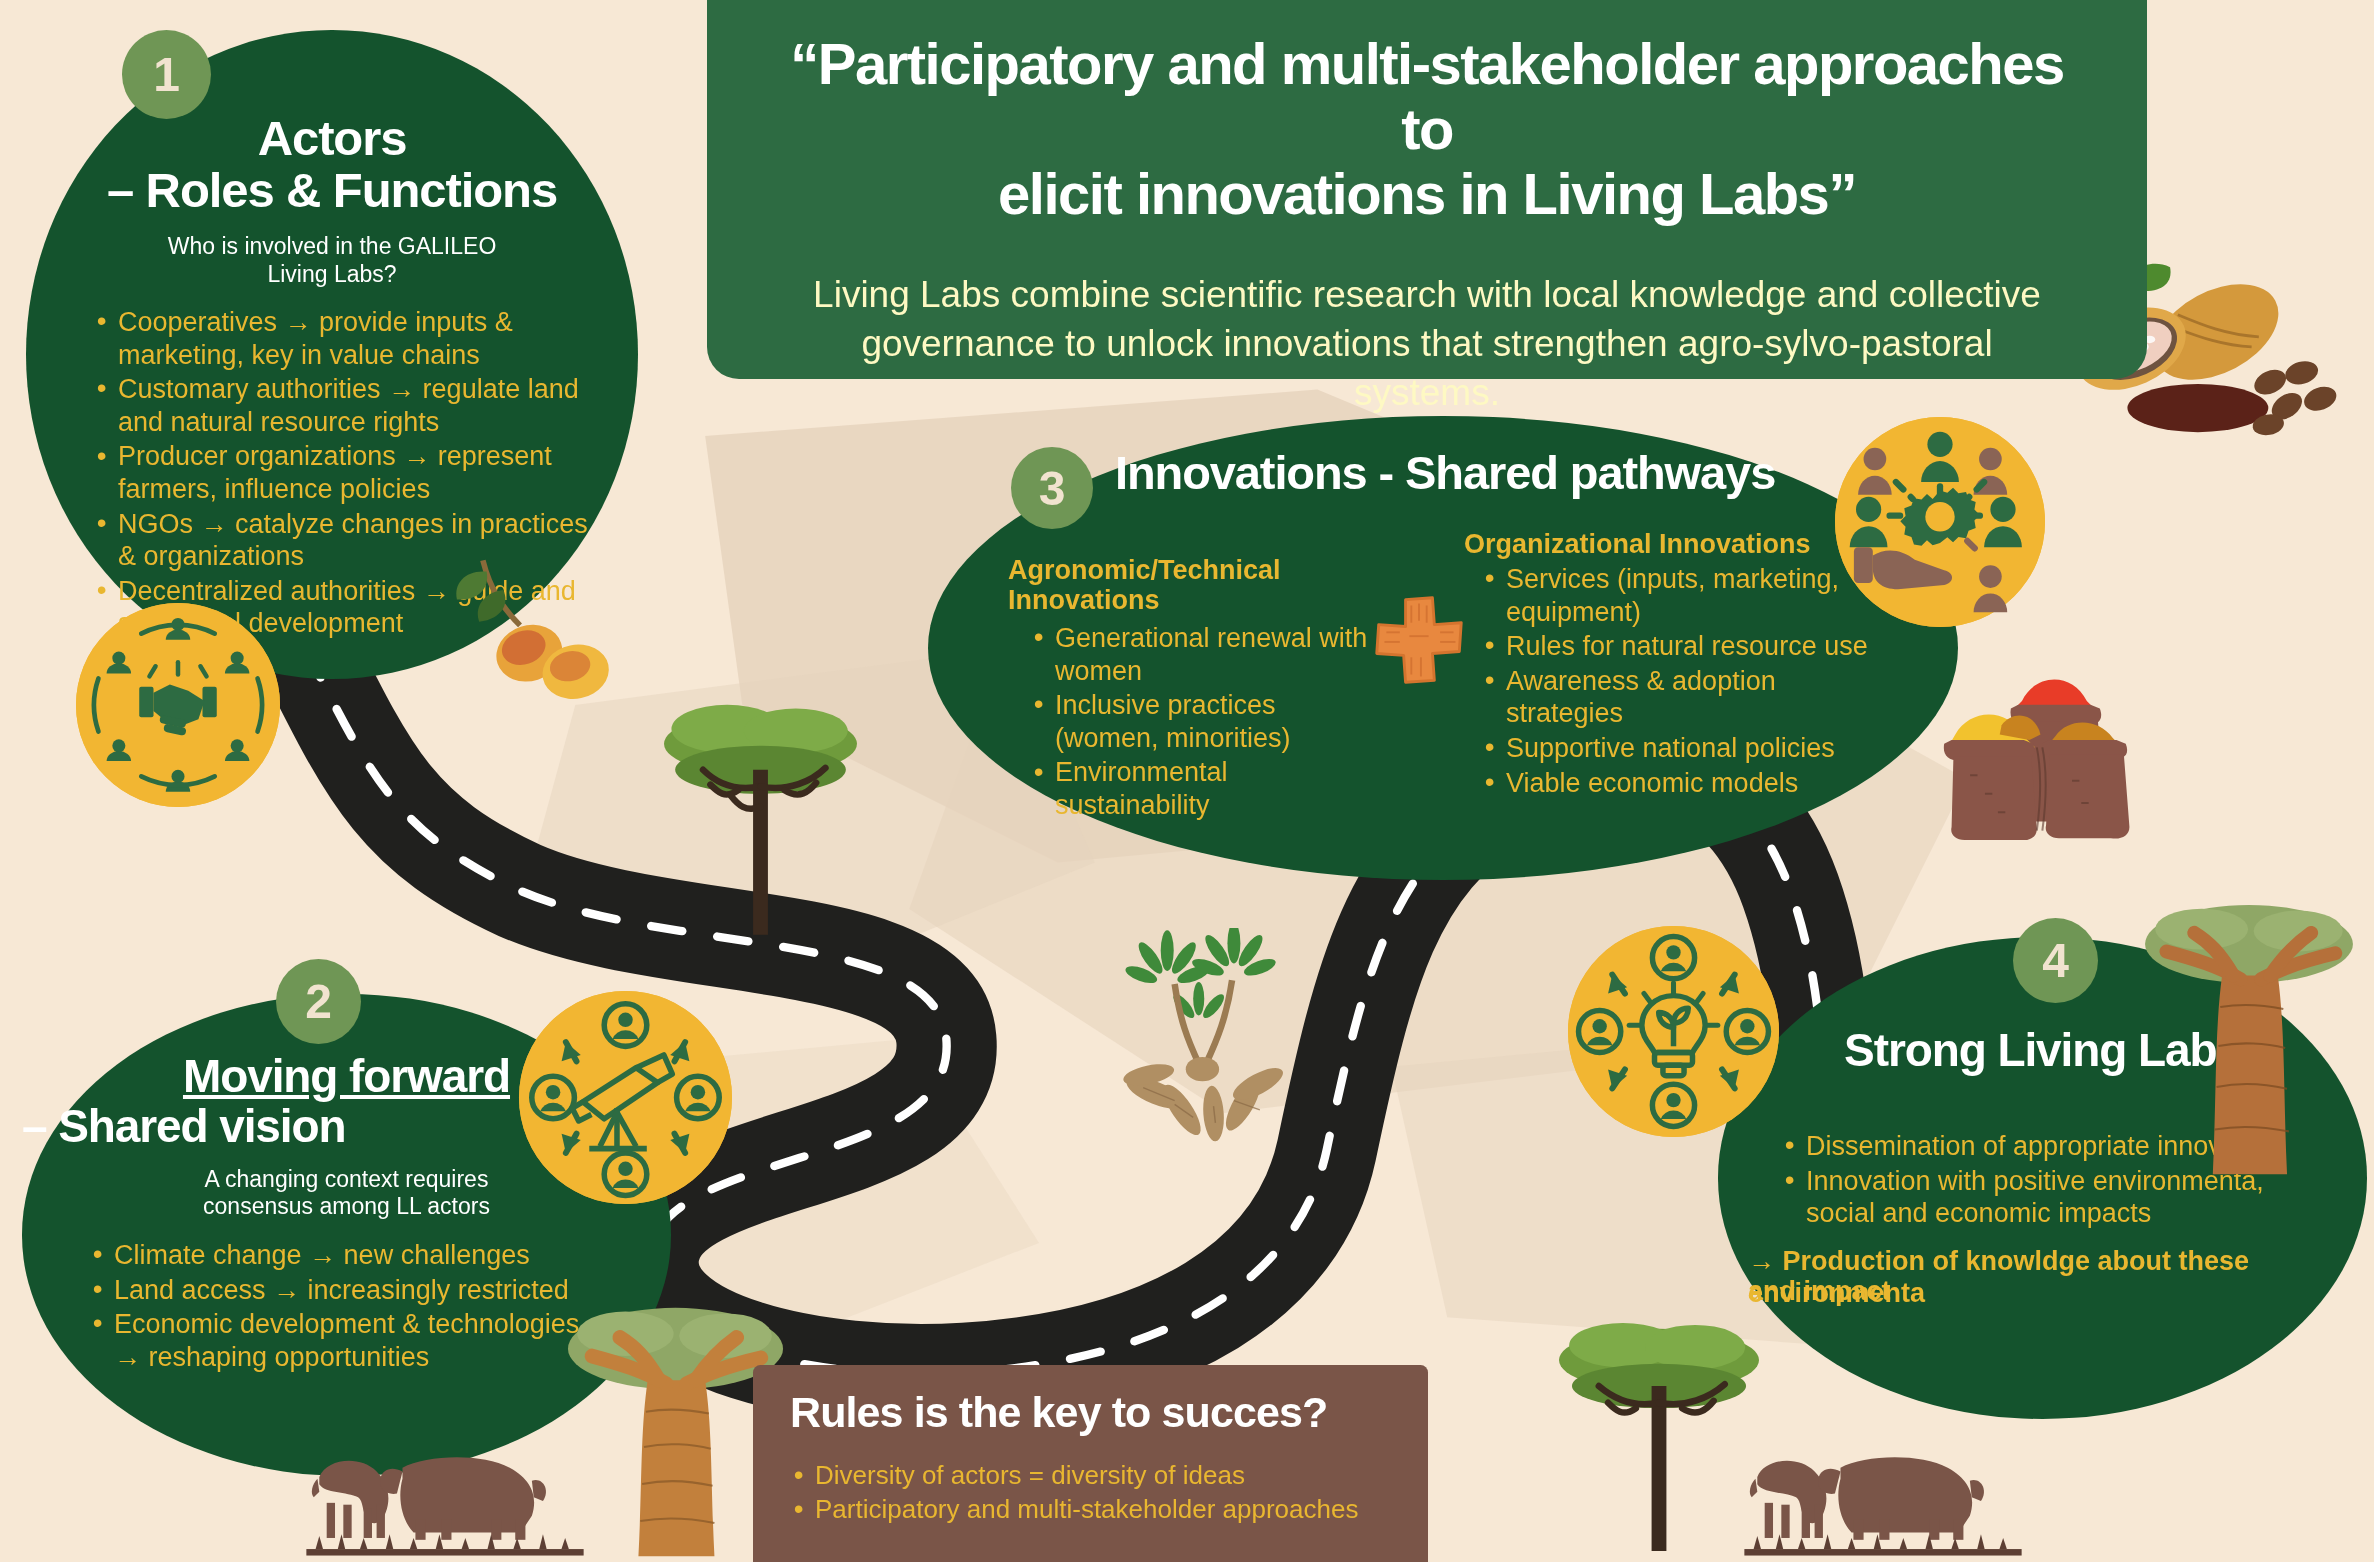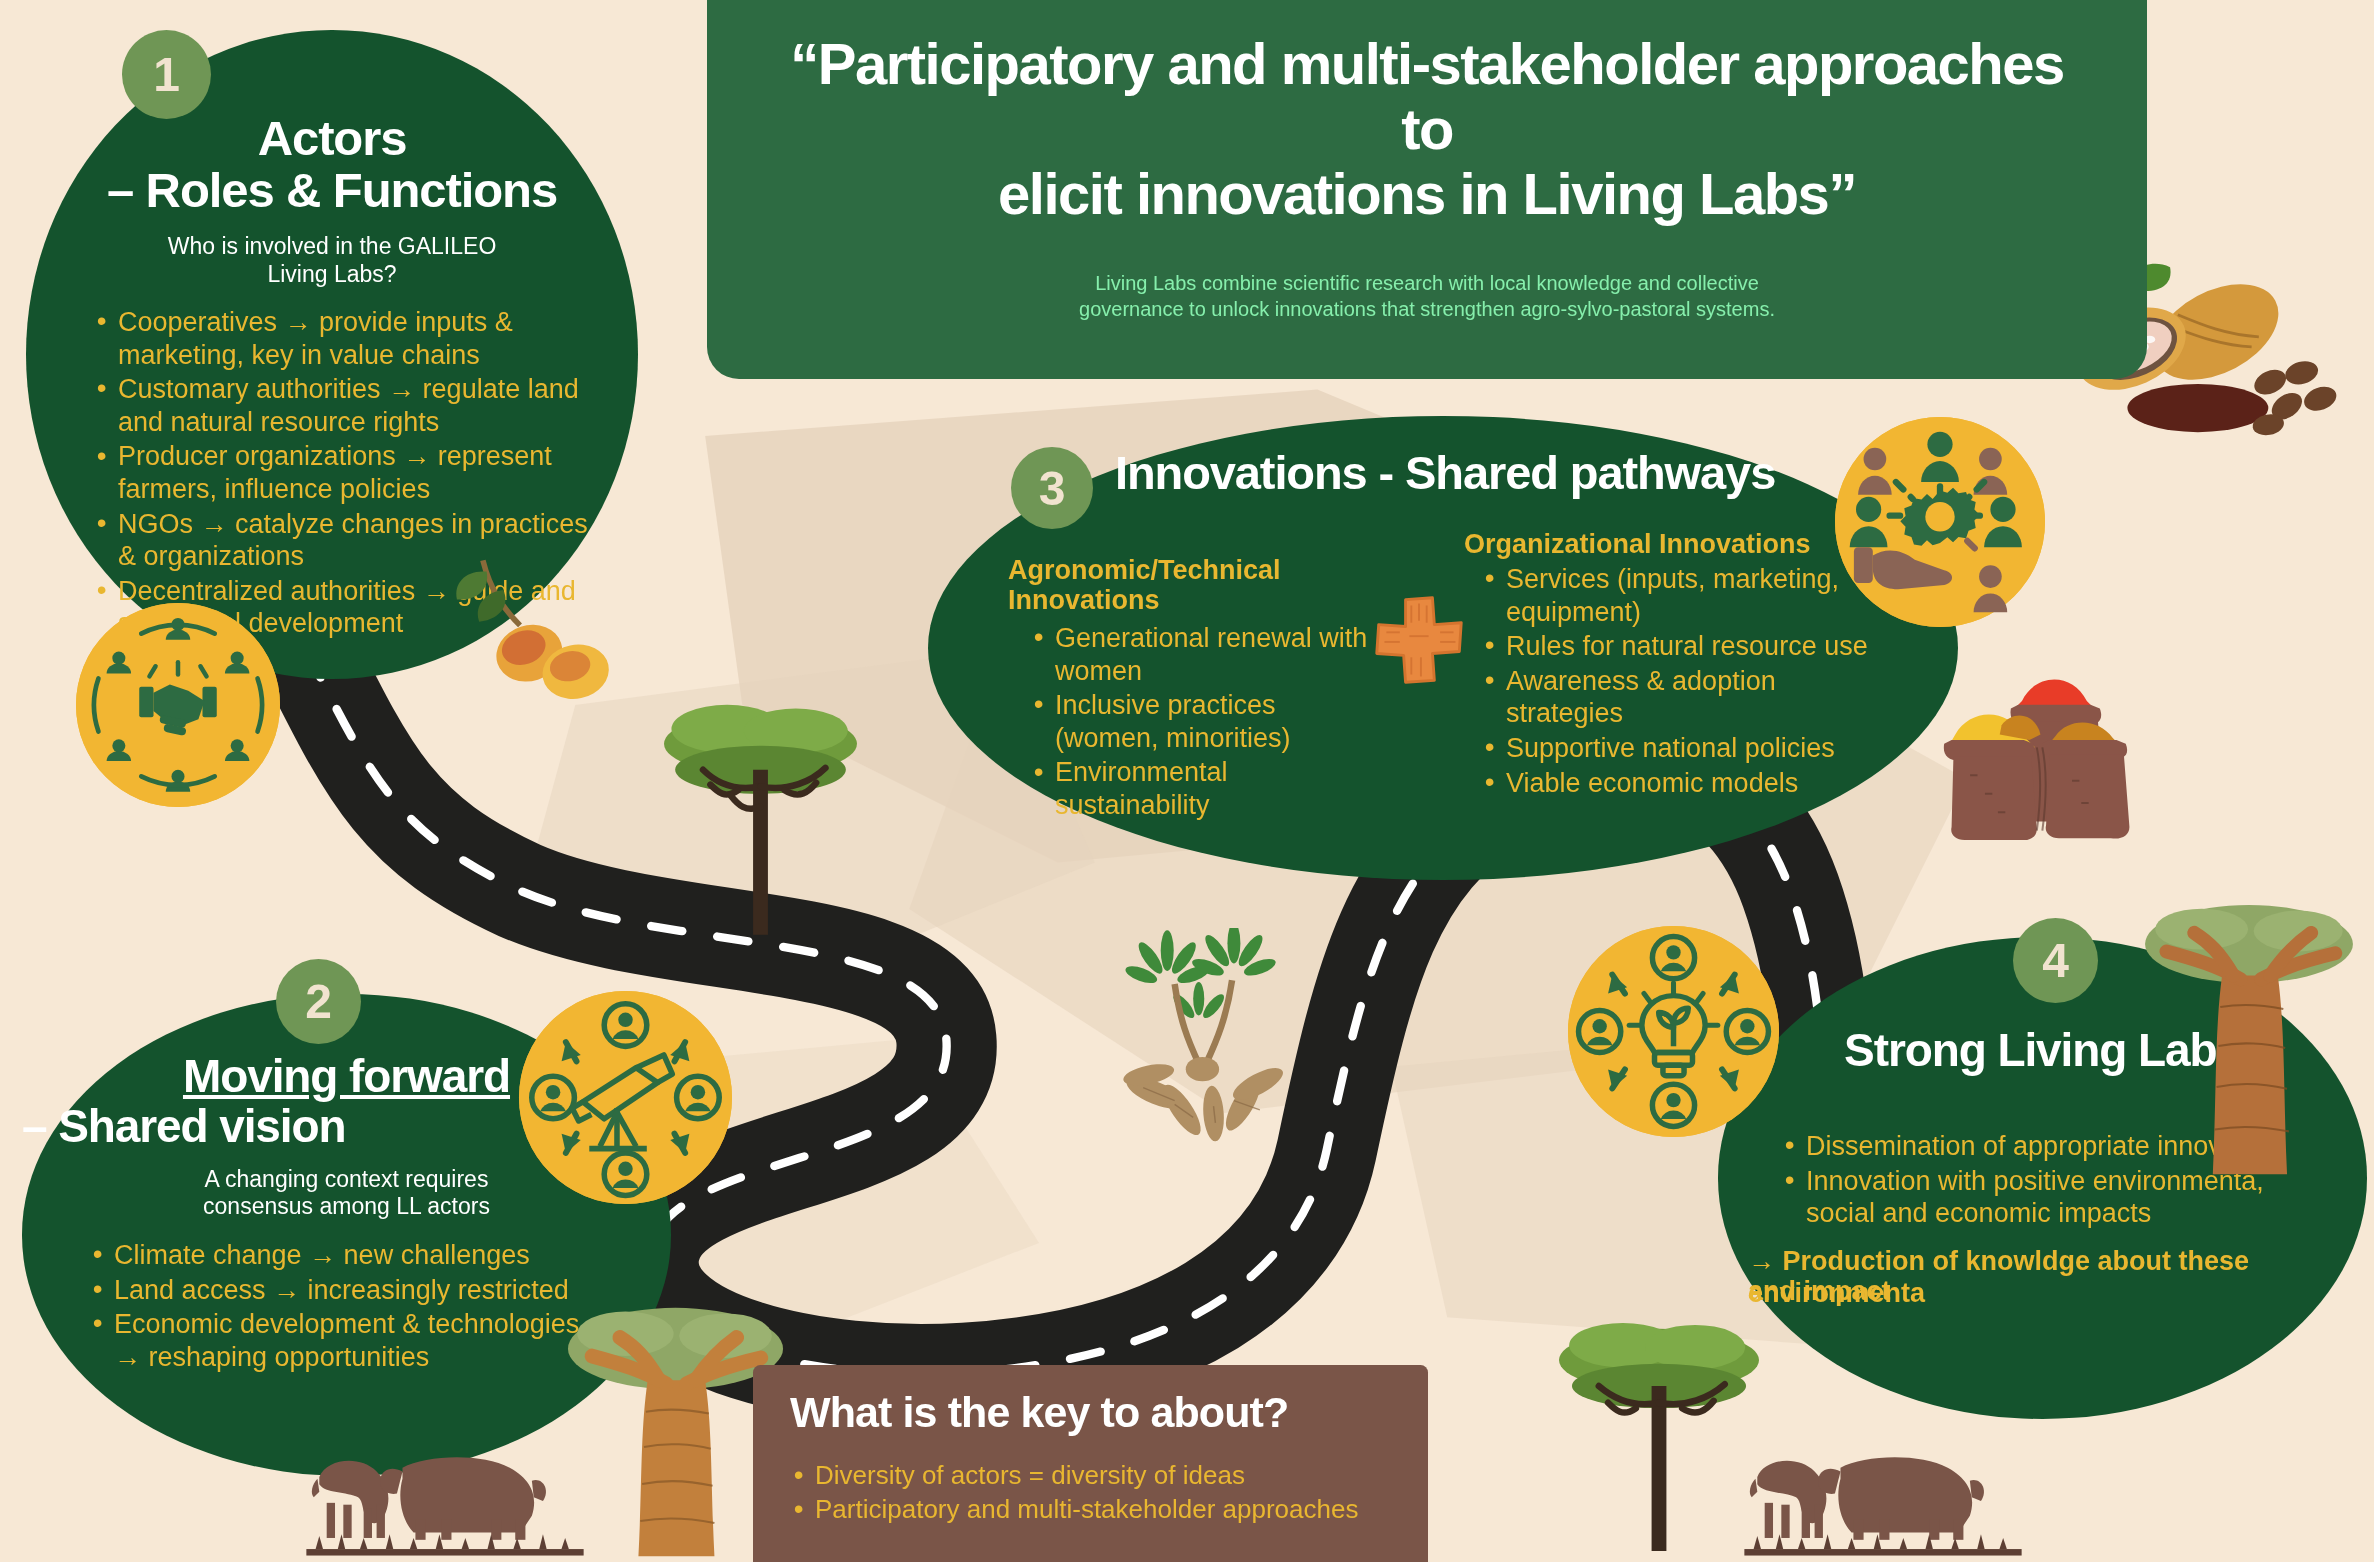--- a/index.html
+++ b/index.html
@@ -26,22 +26,22 @@
   }
   #header .hl {
     color: #ffffff;
     font-weight: 800;
     font-size: 58px;
     line-height: 1.12;
     letter-spacing: -1.5px;
     font-stretch: condensed;
   }
   #header .sub {
-    color: #86efac;
-    font-size: 20px;
+    color: #fef9c3;
+    font-size: 37px;
     line-height: 1.33;
     margin-top: 43px;
     padding: 0 45px;
   }
 
   
   .blob { position: absolute; background: #14532d; }
 
   .badge {
     position: absolute;
@@ -643,21 +643,21 @@
         <path d="M168,118 L172,106 L176,118Z"></path>
           <path d="M196,118 L200,102 L204,118Z"></path>
         <path d="M224,118 L228,106 L232,118Z"></path>
           <path d="M252,118 L256,102 L260,118Z"></path>
         <path d="M276,118 L280,106 L284,118Z"></path>
       </g>
     </g>
   </svg>
 
   <div id="keybox" class="abs">
-    <div class="kt">What is the key to about?</div>
+    <div class="kt">Rules is the key to succes?</div>
     <ul class="pts" style="margin-top:24px;">
       <li>Diversity of actors = diversity of ideas</li>
       <li>Participatory and multi-stakeholder approaches</li>
     </ul>
   </div>
 
 </div>
 
 
 </body></html>

